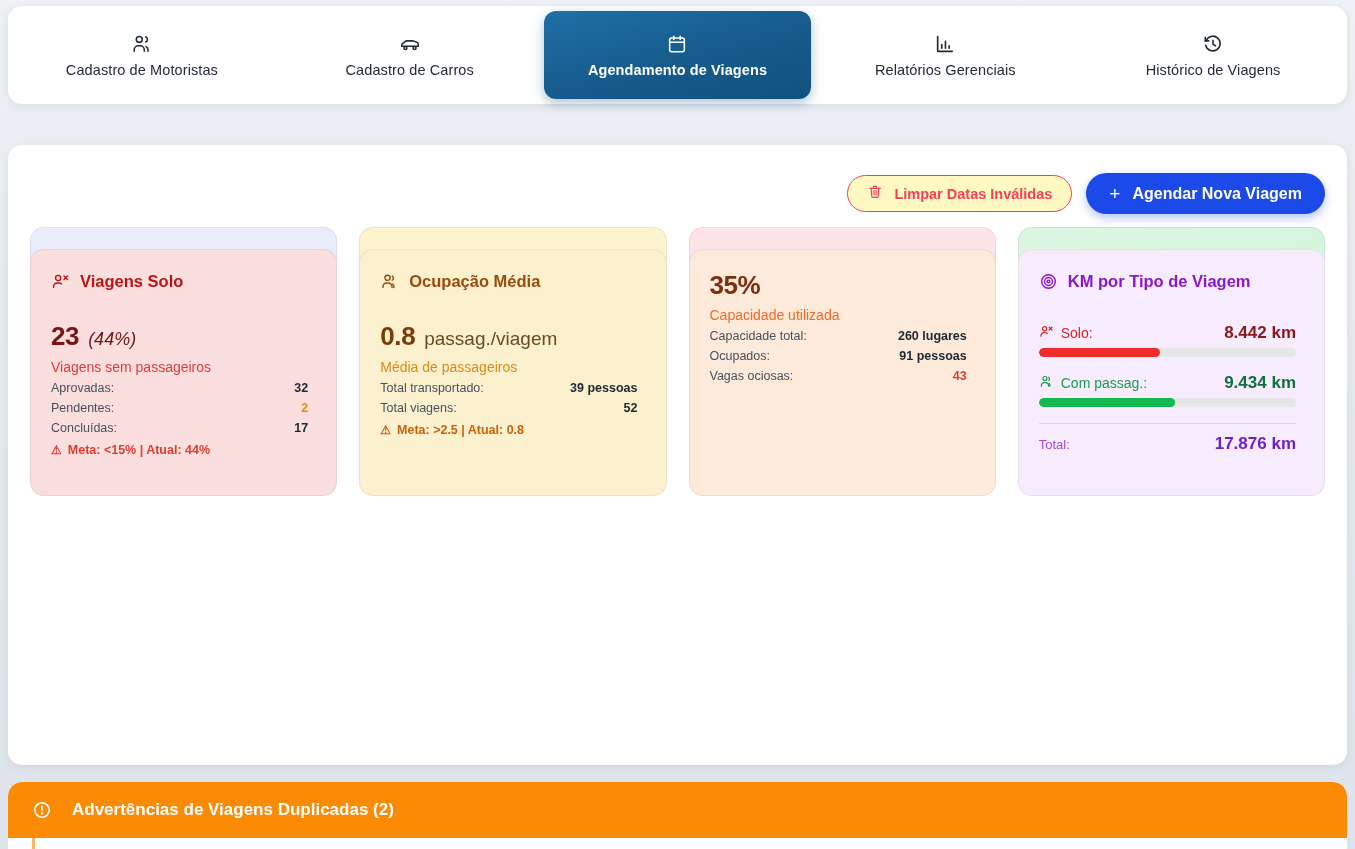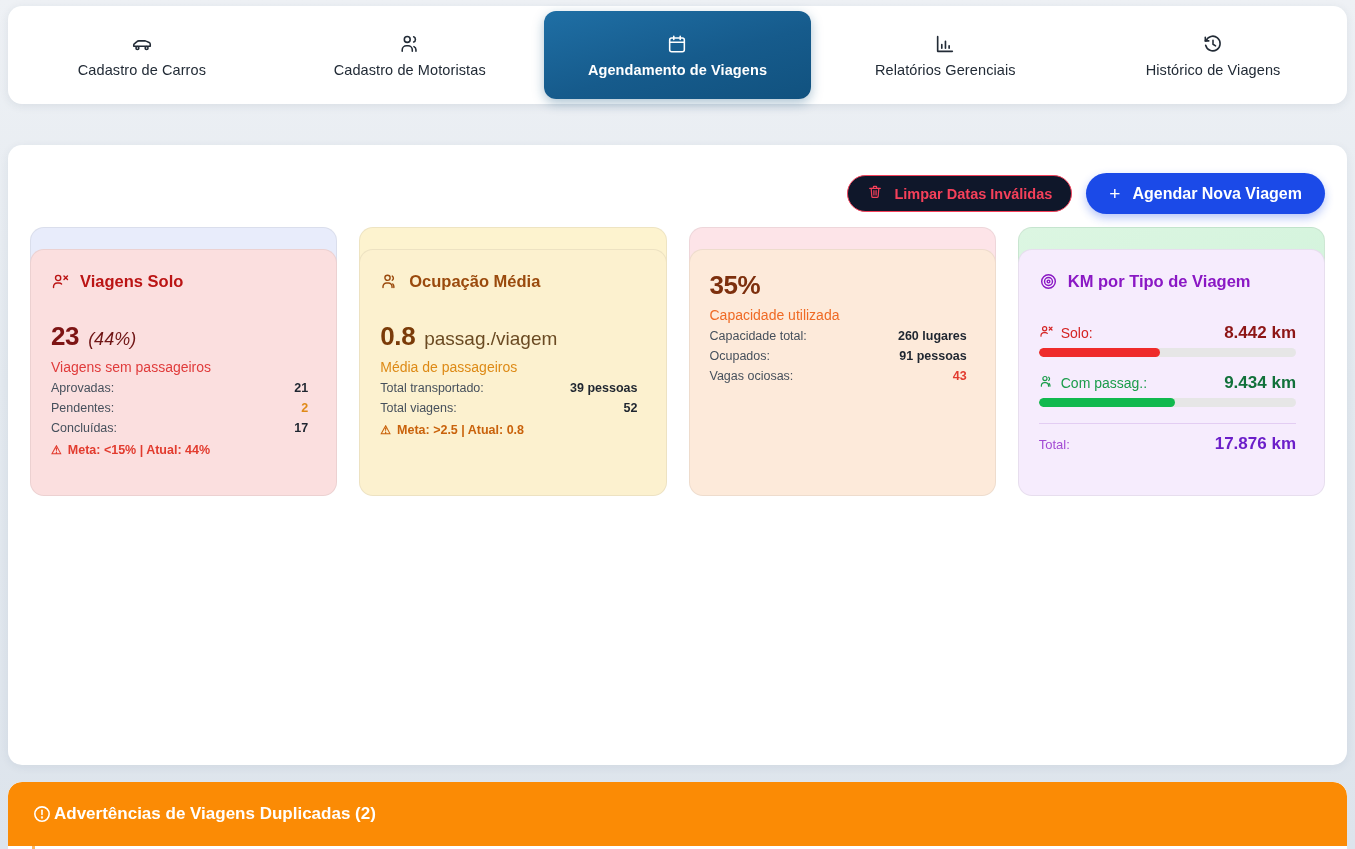--- a/index.html
+++ b/index.html
@@ -44,21 +44,21 @@
     box-shadow: 0 2px 10px rgba(30,50,80,.07);
   }
   .actions {
     position: absolute; right: 22px; top: 28px;
     display: flex; align-items: center; gap: 14px;
   }
   .btn-clear {
     display: flex; align-items: center; gap: 11px;
     height: 37px; padding: 0 19px;
     border: 1.6px solid #f5405a; border-radius: 20px;
-    background: #0f172a; color: #f5405a;
+    background: #fef9c3; color: #f5405a;
     font-size: 14.5px; font-weight: 600; cursor: pointer;
   }
   .btn-new {
     display: flex; align-items: center; gap: 12px;
     height: 41px; padding: 0 23px;
     border: none; border-radius: 21px;
     background: #1b4ae8; color: #fff;
     font-size: 16px; font-weight: 700; cursor: pointer;
     box-shadow: 0 4px 10px rgba(27,74,232,.32);
   }
@@ -183,56 +183,56 @@
   .km-total span { font-size: 13px; color: #a34bd4; }
   .km-total b { font-size: 17px; font-weight: 800; color: #6b1ec9; }
 
   
   .banner-wrap {
     position: absolute; left: 8px; top: 782px; width: 1339px; height: 67px;
     border-radius: 14px 14px 0 0; overflow: hidden;
     background: #fff;
   }
   .banner {
-    height: 64px; width: 100%;
+    height: 56px; width: 100%;
     background: #fb8b05;
     border-radius: 14px 14px 0 0;
-    display: flex; align-items: center; gap: 2px;
+    display: flex; align-items: center; gap: 20px;
     padding: 0 24px;
     color: #fff; font-size: 17px; font-weight: 700;
   }
   .banner .bico { width: 20px; height: 20px; display:block; }
   .banner-body { height: 11px; background: #fff; border-left: 3px solid #fcb65f; margin-left: 24px;}
 </style>
 </head>
 <body>
 
 <div class="navbar">
-
-  <div class="nav-item">
-    <span class="nav-ico">
-      <svg viewBox="0 0 24 24" width="22" height="22" fill="none" stroke="currentColor" stroke-width="1.7" stroke-linecap="round" stroke-linejoin="round">
-          <path d="M3 14.5h18v-2.3a2 2 0 0 0-1.2-1.8l-3.4-1.5a3 3 0 0 0-1.2-.3H8.5a3 3 0 0 0-2 .8l-2.3 2A2 2 0 0 0 3 12.9z"></path>
-          <circle cx="7" cy="16.3" r="1.6"></circle>
-          <circle cx="17" cy="16.3" r="1.6"></circle>
-        </svg>
-    </span>
-    <span class="nav-label">Cadastro de Carros</span>
-  </div>
 
   <div class="nav-item">
     <span class="nav-ico">
       <svg viewBox="0 0 24 24" width="22" height="22" fill="none" stroke="currentColor" stroke-width="1.7" stroke-linecap="round" stroke-linejoin="round">
           <circle cx="9" cy="7" r="3.2"></circle>
           <path d="M3.5 20v-1.4A4.6 4.6 0 0 1 8.1 14h1.8a4.6 4.6 0 0 1 4.6 4.6V20"></path>
           <path d="M16 4.2a3 3 0 0 1 0 5.6"></path>
           <path d="M18.5 20v-1.6a4 4 0 0 0-2.2-3.5"></path>
         </svg>
     </span>
     <span class="nav-label">Cadastro de Motoristas</span>
+  </div>
+
+  <div class="nav-item">
+    <span class="nav-ico">
+      <svg viewBox="0 0 24 24" width="22" height="22" fill="none" stroke="currentColor" stroke-width="1.7" stroke-linecap="round" stroke-linejoin="round">
+          <path d="M3 14.5h18v-2.3a2 2 0 0 0-1.2-1.8l-3.4-1.5a3 3 0 0 0-1.2-.3H8.5a3 3 0 0 0-2 .8l-2.3 2A2 2 0 0 0 3 12.9z"></path>
+          <circle cx="7" cy="16.3" r="1.6"></circle>
+          <circle cx="17" cy="16.3" r="1.6"></circle>
+        </svg>
+    </span>
+    <span class="nav-label">Cadastro de Carros</span>
   </div>
 
   <div class="nav-item active">
     <span class="nav-ico">
       <svg viewBox="0 0 24 24" width="22" height="22" fill="none" stroke="currentColor" stroke-width="1.7" stroke-linecap="round" stroke-linejoin="round">
           <rect x="4" y="5.5" width="16" height="15" rx="2.2"></rect>
           <path d="M4 10h16"></path>
           <path d="M8.5 3.5v3.5M15.5 3.5v3.5"></path>
         </svg>
     </span>
@@ -419,21 +419,21 @@
         </span>
         <span>Viagens Solo</span>
       </div>
       <div class="big-row">
         <span class="big">23</span>
         <span class="perc">(44%)</span>
       </div>
       <div class="sub">Viagens sem passageiros</div>
       <div class="stat">
         <span>Aprovadas:</span>
-        <b>21</b>
+        <b>32</b>
       </div>
       <div class="stat">
         <span>Pendentes:</span>
         <b style="color:#e08a18">2</b>
       </div>
       <div class="stat">
         <span>Concluídas:</span>
         <b>17</b>
       </div>
       <div class="warn">

